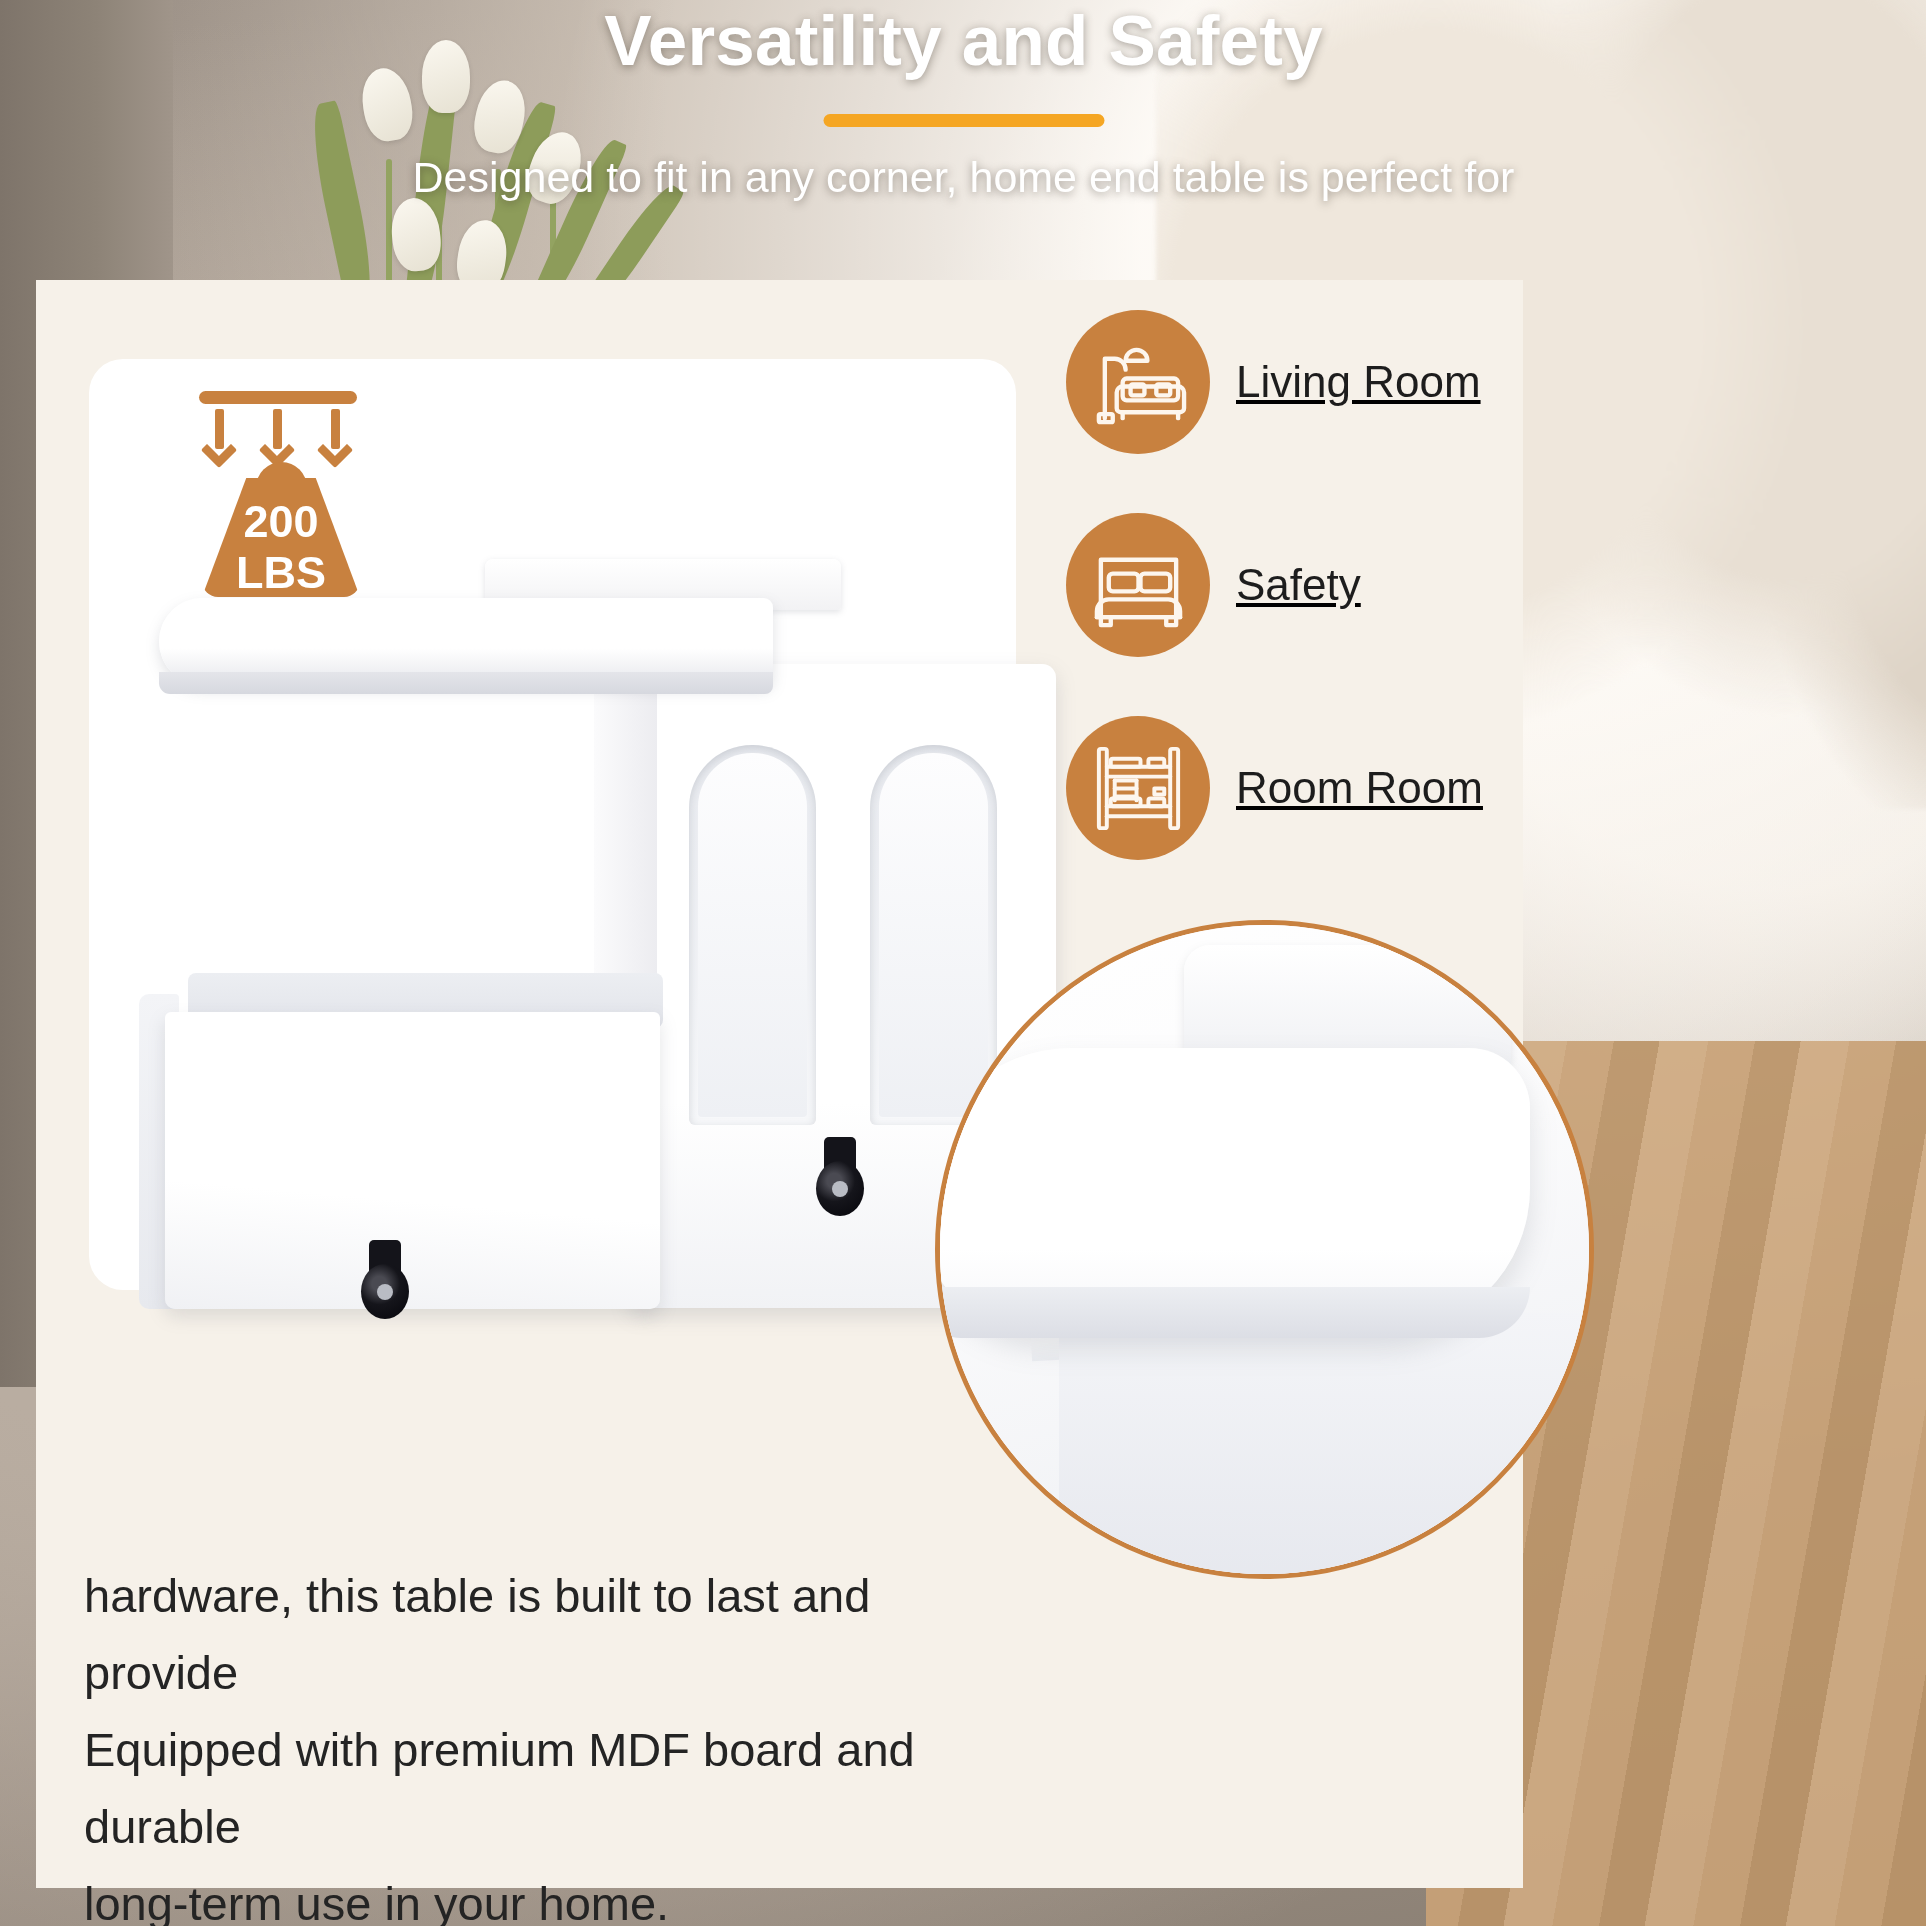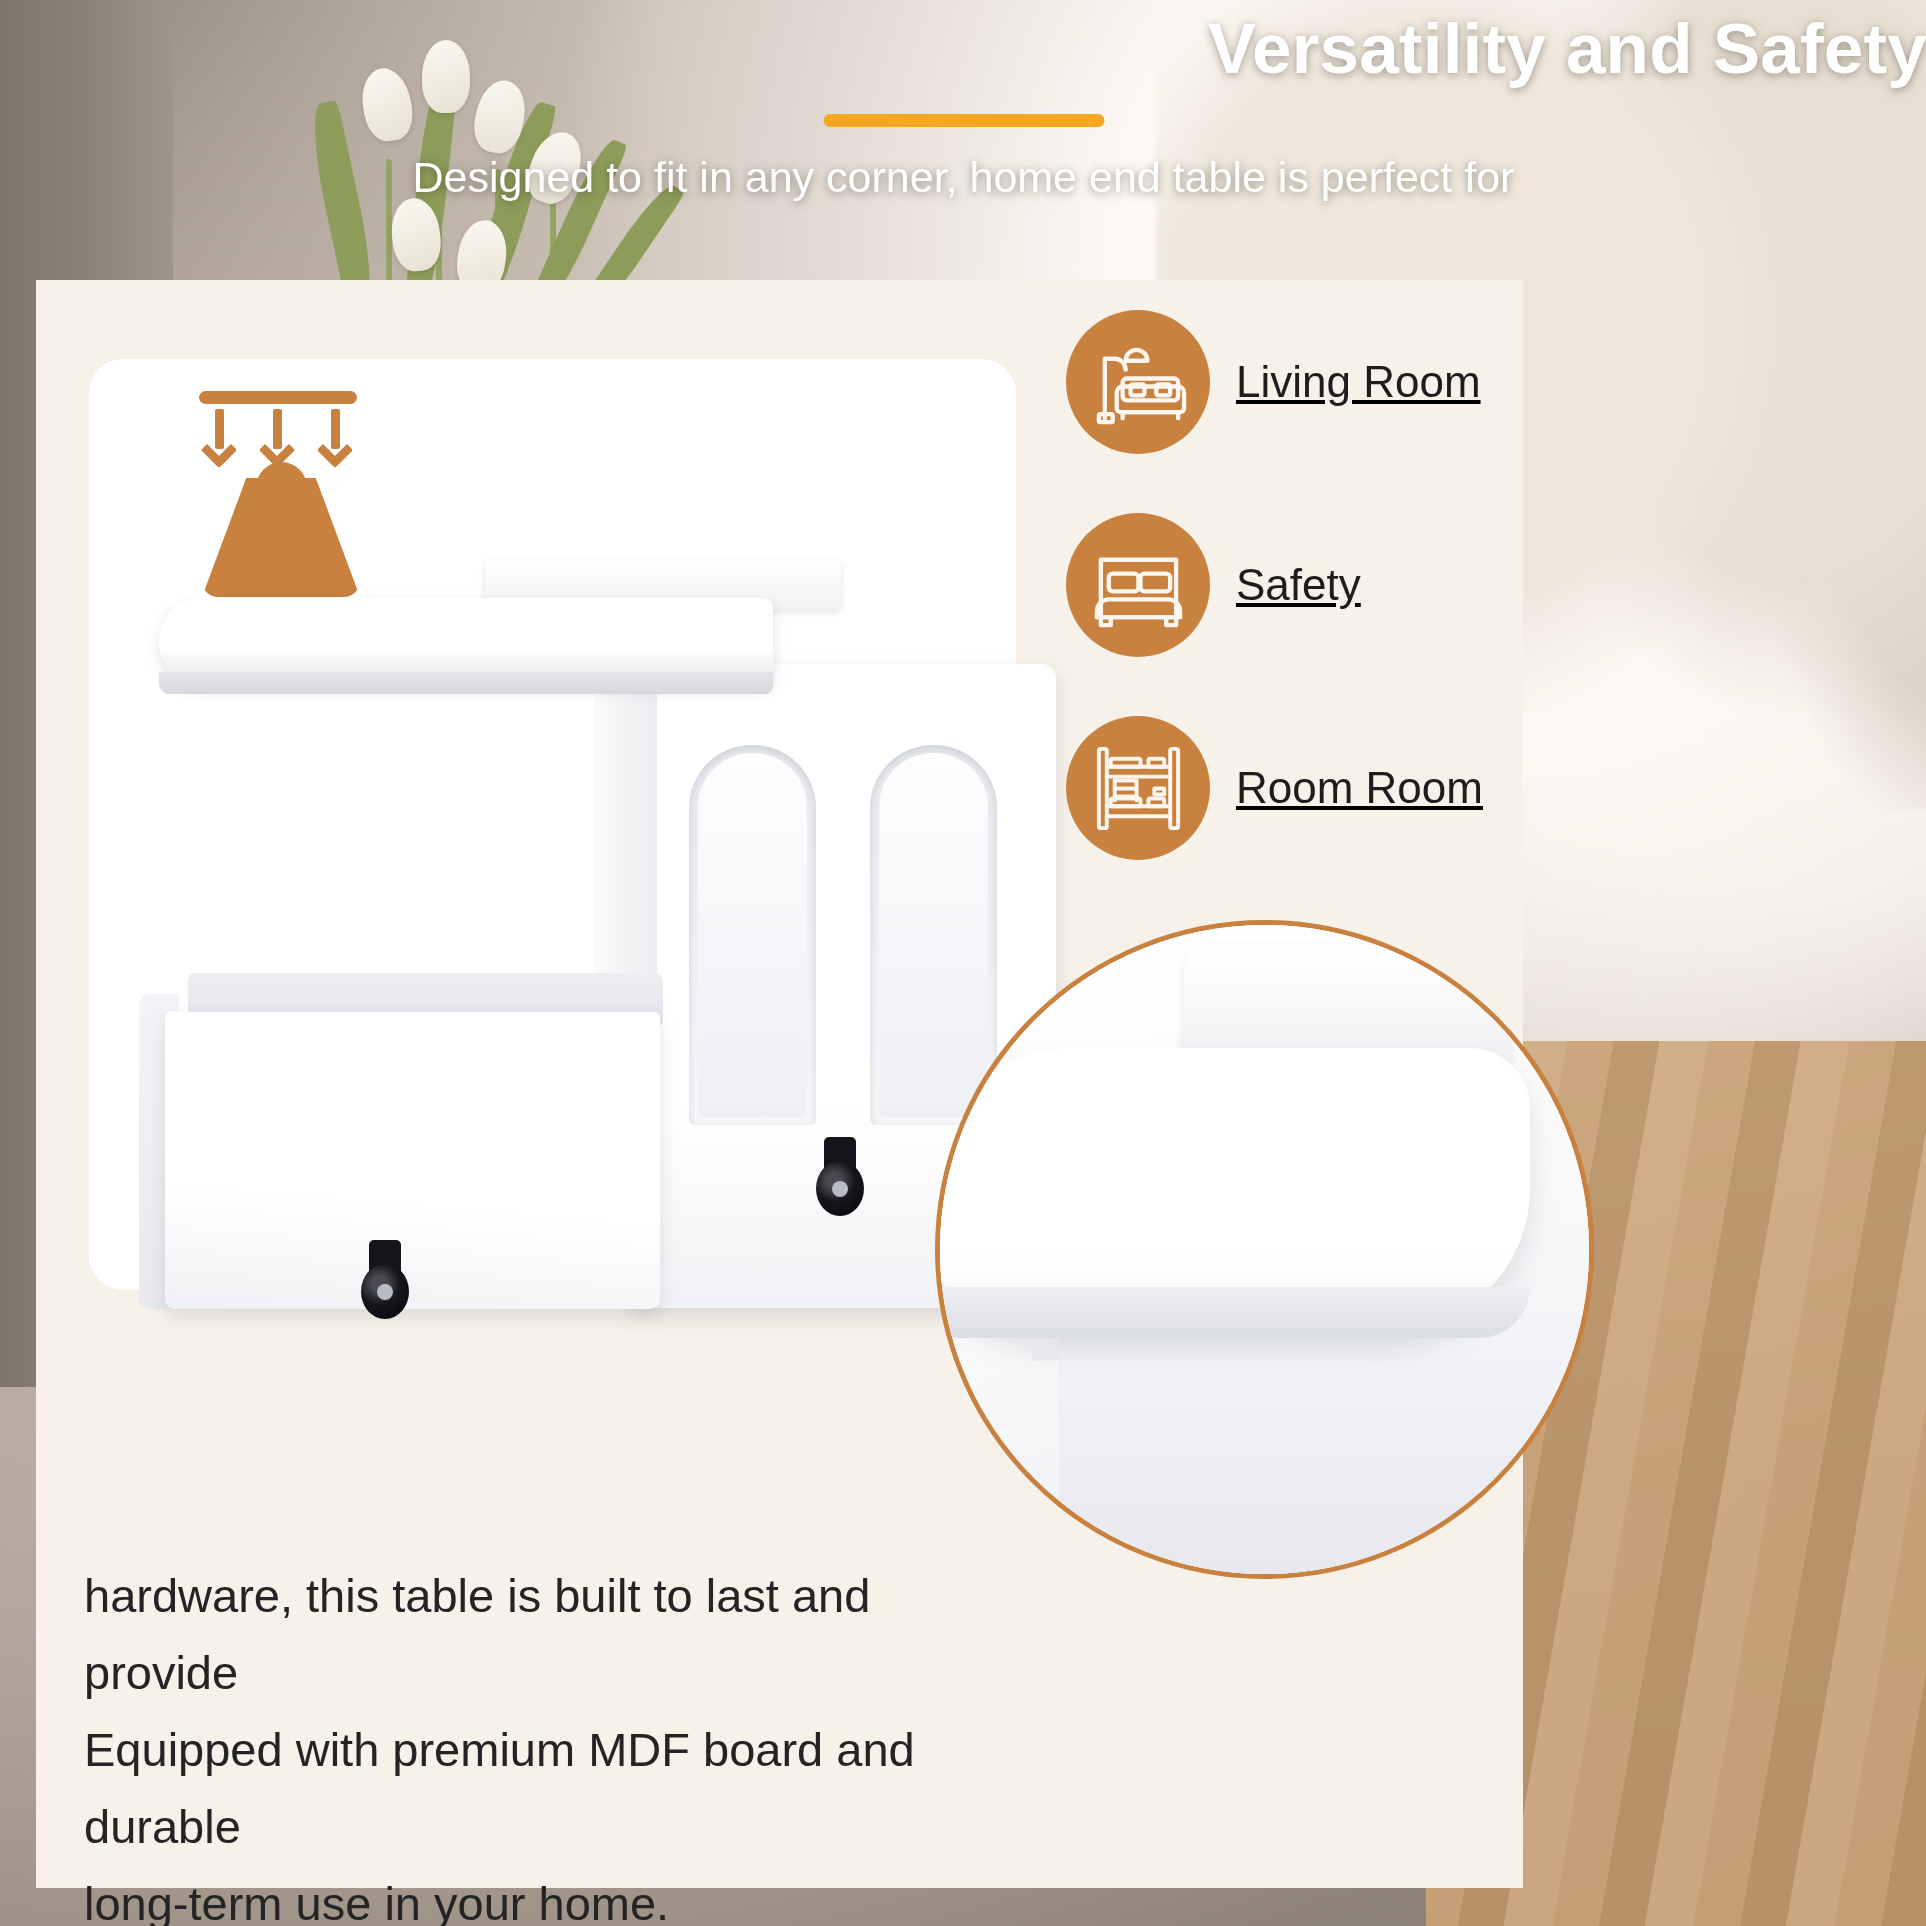--- a/index.html
+++ b/index.html
@@ -46,21 +46,21 @@
   
   #tulips{ position:absolute; left:327px; top:40px; width:317px; height:267px; }
   .leaf{ position:absolute; background:#8d9c5a; border-radius:50% 10% 50% 10%; transform-origin:bottom center;}
   .bud{ position:absolute; width:48px;height:73px;border-radius:50% 50% 42% 42%;
         background:linear-gradient(160deg,#fbf8f0,#e6e1d2); box-shadow:0 2px 5px rgba(0,0,0,.12);}
   .stem{position:absolute;width:6px;background:#93a361;border-radius:3px;}
 
   
   #header{ position:absolute; left:0; top:0; width:100%; height:297px; }
   #title{
-    position:absolute; top:8px; width:100%; text-align:right;
+    position:absolute; top:0; width:100%; text-align:center;
     font-size:71px; font-weight:bold; color:#ffffff; letter-spacing:0.2px;
     text-shadow:0 2px 10px rgba(60,50,40,.45);
   }
   #title-rule{
     position:absolute; top:114px; left:50%; transform:translateX(-50%);
     width:281px; height:13px; background:#f5a623; border-radius:7px;
   }
   #subtitle{
     position:absolute; top:147px; width:100%; text-align:center;
     font-size:43px; line-height:61px; color:#ffffff;
@@ -242,20 +242,24 @@
       <div class="w-arrow" id="wa2">
         <div class="shaft"></div>
           <div class="head"></div>
       </div>
       <div class="w-arrow" id="wa3">
         <div class="shaft"></div>
           <div class="head"></div>
       </div>
       <div id="w-knob"></div>
       <div id="w-weight"></div>
+      <div id="w-text">
+        <span>200</span><br>
+        <span>LBS</span>
+      </div>
     </div>
 
     <div id="table-img">
       <div class="pc" id="riser"></div>
       <div class="pc" id="cabinet"></div>
       <div class="arch" id="arch1">
         <div class="arch-inner"></div>
       </div>
       <div class="arch" id="arch2">
         <div class="arch-inner"></div>

